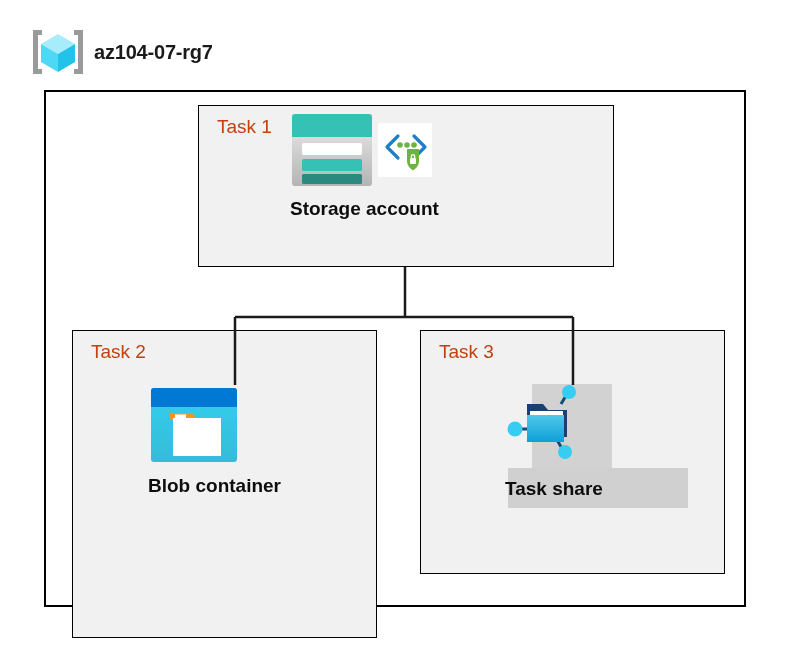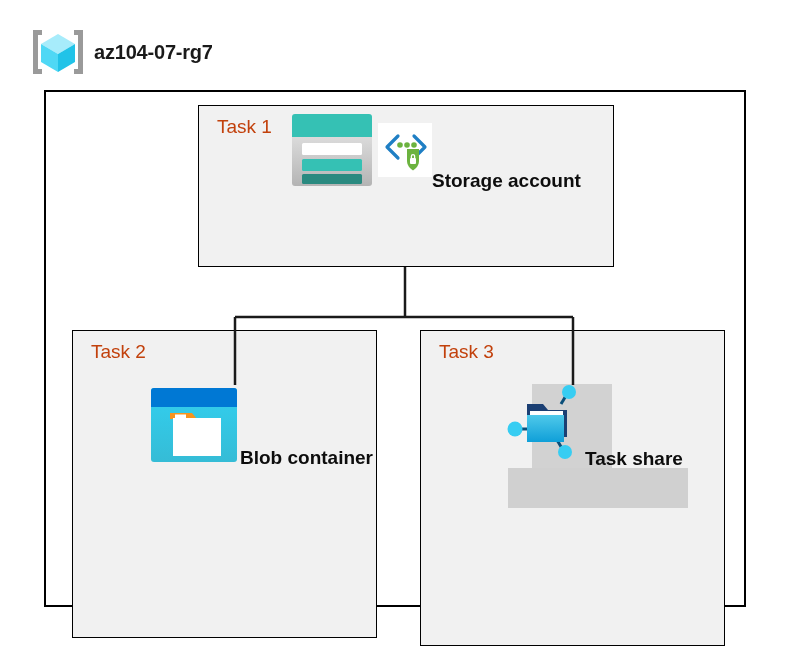--- a/index.html
+++ b/index.html
@@ -47,37 +47,38 @@
 
   
   .task-box {
     position: absolute;
     background: #f1f1f1;
     border: 1.5px solid #000000;
     box-sizing: border-box;
   }
   #task1-box { left: 198px; top: 105px; width: 416px; height: 162px; }
   #task2-box { left: 72px;  top: 330px; width: 305px; height: 308px; }
-  #task3-box { left: 420px; top: 330px; width: 305px; height: 316px; padding-left: 8px; }
+  #task3-box { left: 420px; top: 330px; width: 305px; height: 244px; padding-left: 8px; }
 
   .task-label {
     position: absolute;
     left: 18px;
     top: 10px;
     font-size: 19px;
     font-weight: normal;
     color: #c2410c;
     white-space: nowrap;
   }
 
   
   .node {
     position: absolute;
     display: flex;
-    align-items: flex-end;
+    flex-direction: column;
+    align-items: flex-start;
   }
   .node-icons {
     display: flex;
     align-items: center;
     justify-content: center;
     gap: 4px;
   }
   .node-caption {
     font-size: 19px;
     font-weight: bold;

